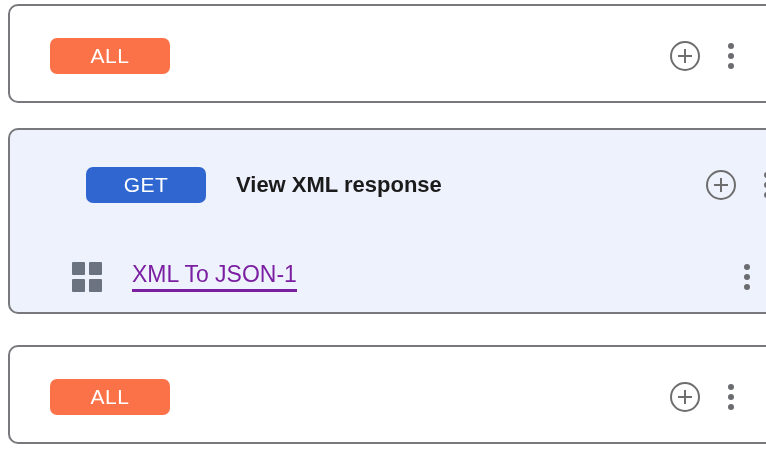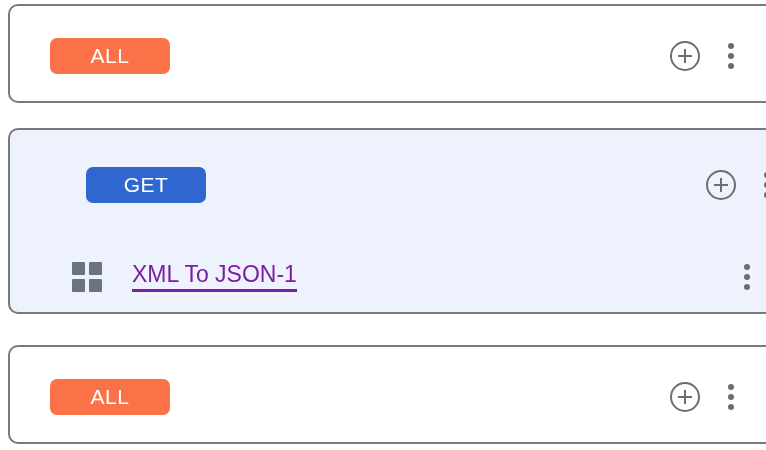--- a/index.html
+++ b/index.html
@@ -213,20 +213,21 @@
               <i></i>
           </span>
         </button>
       </div>
     </div>
   </div>
 
   <div class="flow-card selected" id="card-viewxml">
     <div class="flow-row">
       <div class="badge badge-get">GET</div>
+      <div class="flow-title">View XML response</div>
       <div class="row-actions">
         <button class="icon-btn">
           <span class="plus-circle"></span>
         </button>
         <button class="icon-btn">
           <span class="kebab">
             <i></i>
               <i></i>
               <i></i>
           </span>

